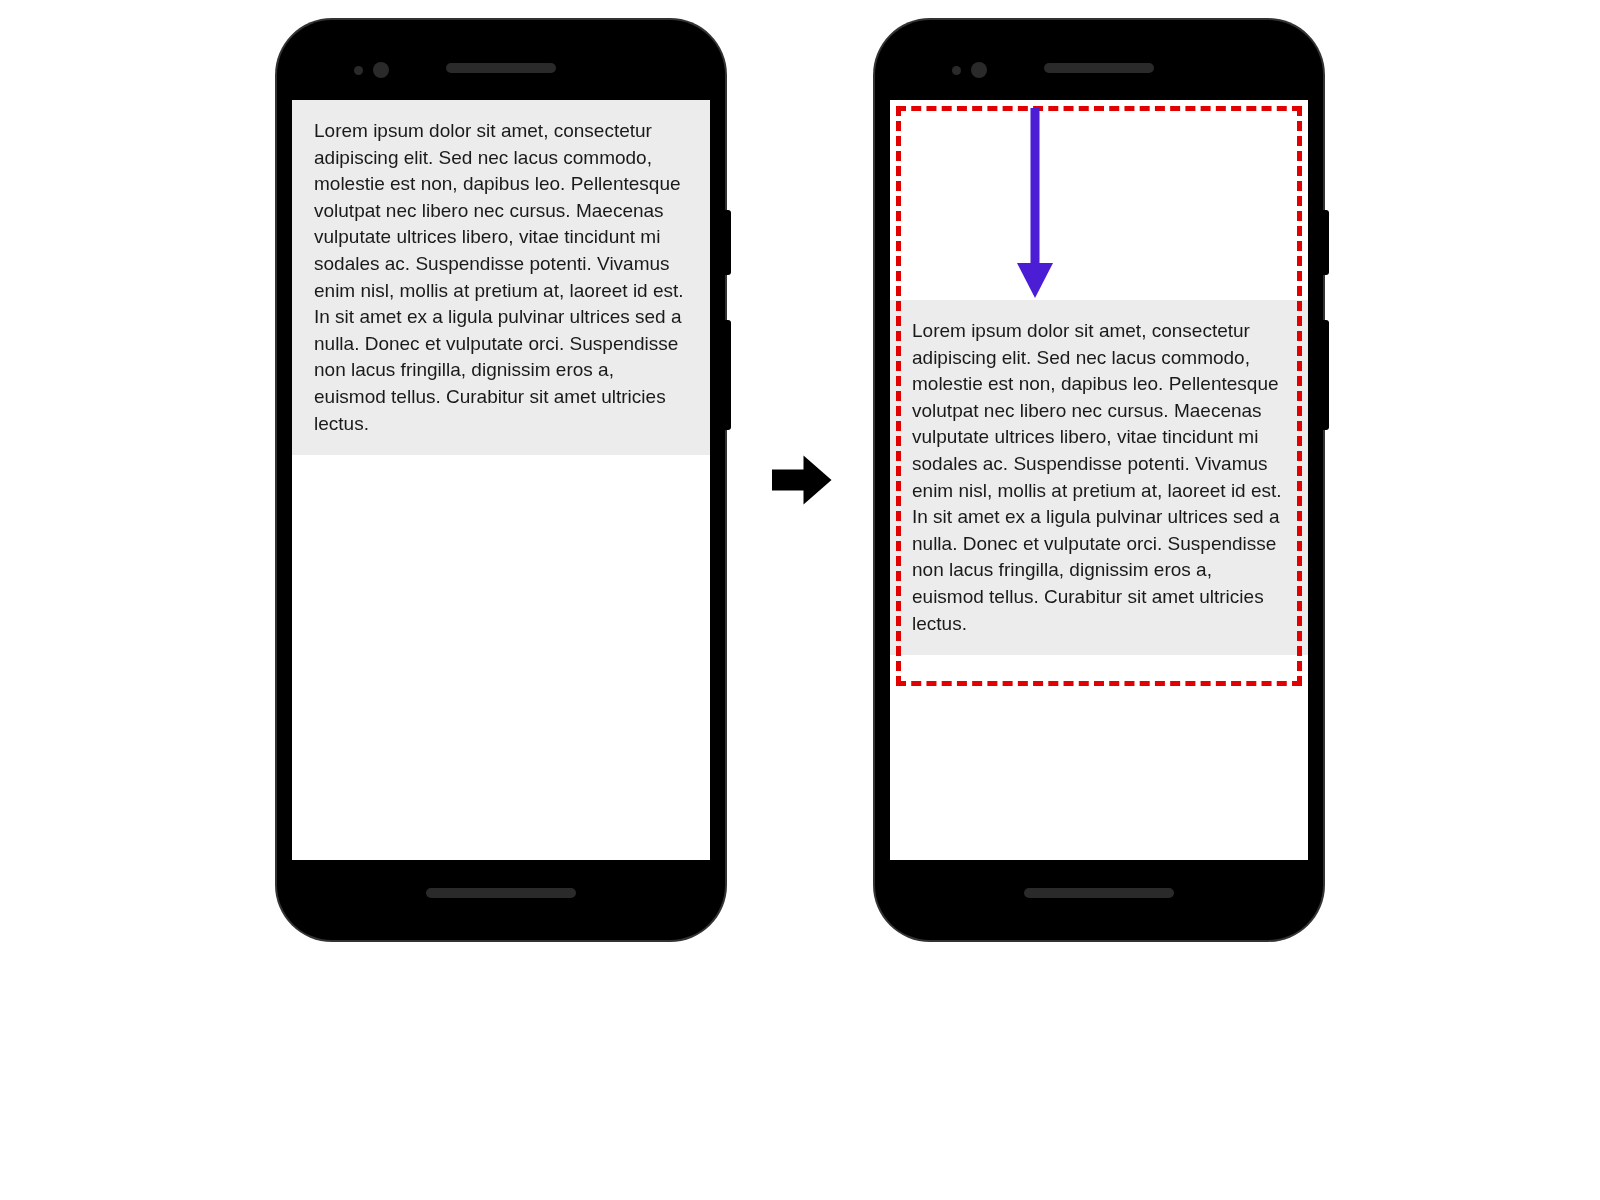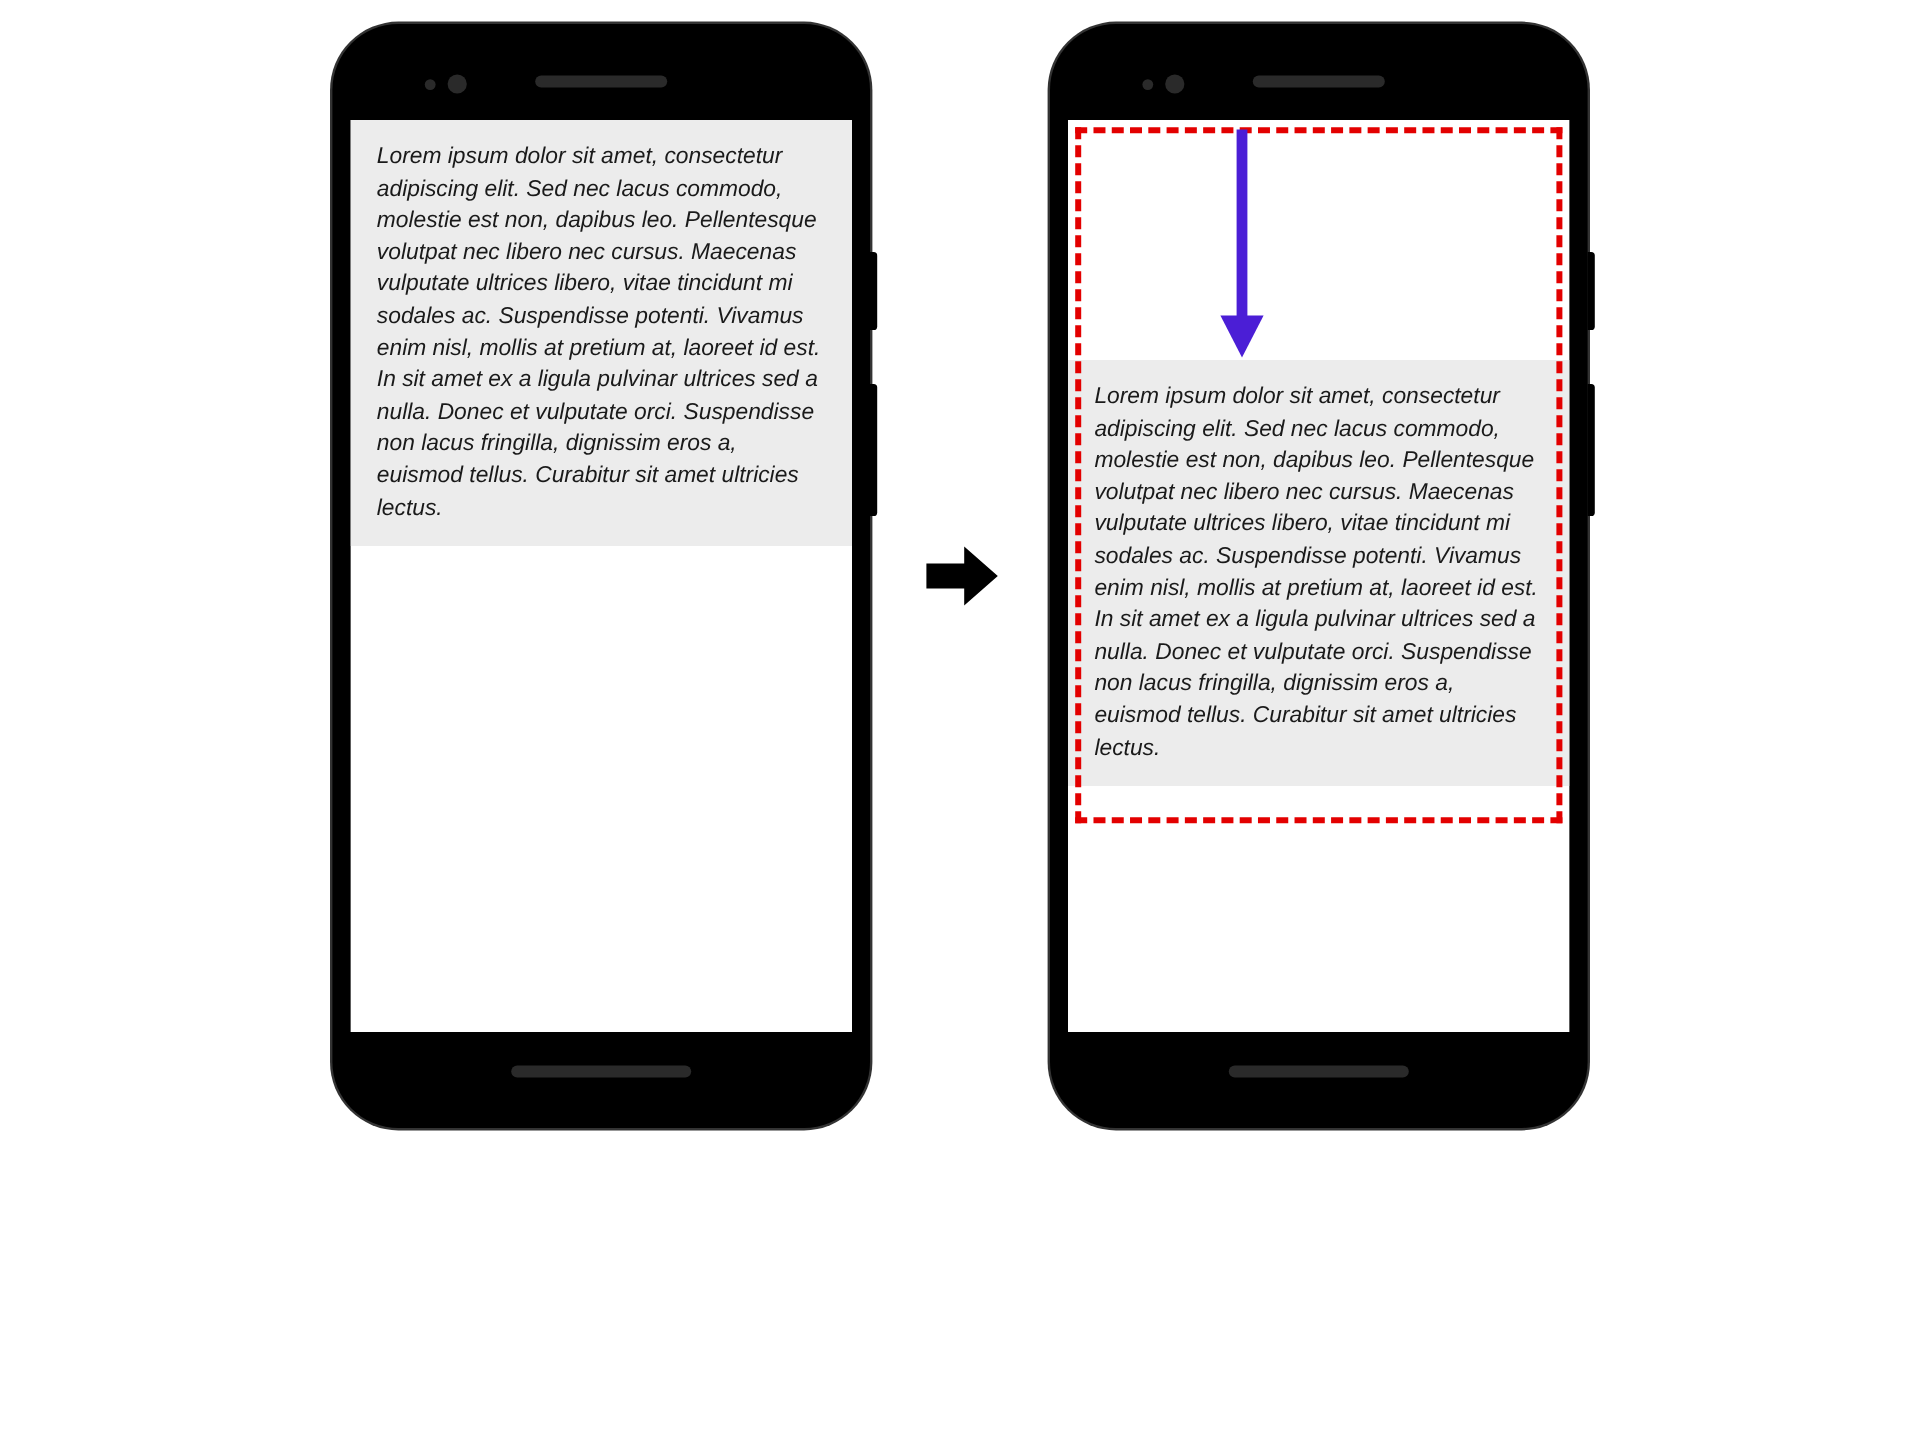--- a/index.html
+++ b/index.html
@@ -14,21 +14,20 @@
       font-family: Arial, Helvetica, sans-serif;
       display: flex;
       align-items: flex-start;
       justify-content: center;
       padding-top: 20px;
     }
     .diagram-container {
       display: flex;
       align-items: center;
       gap: 40px;
-      font-style: italic;
     }
     .phone-frame {
       width: 448px;
       height: 920px;
       background: #000000;
       border-radius: 55px;
       padding: 15px;
       position: relative;
       box-shadow: 0 0 0 2px #333;
     }

